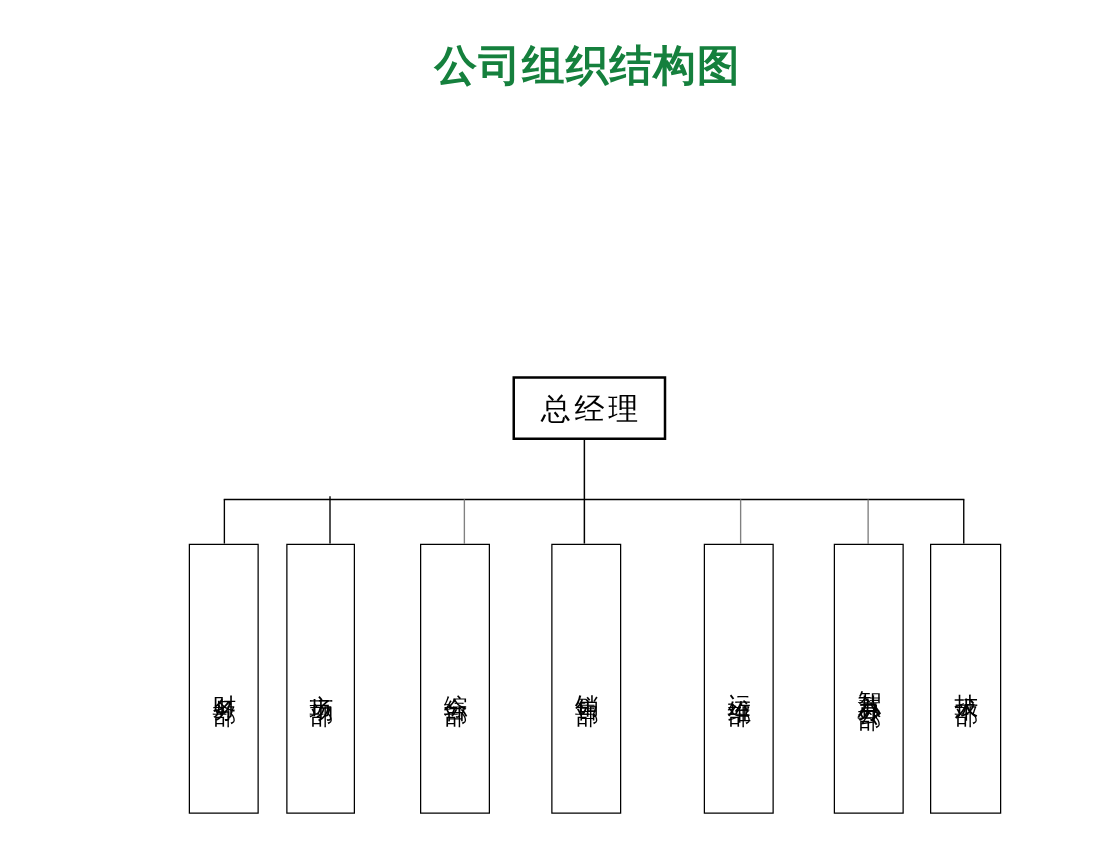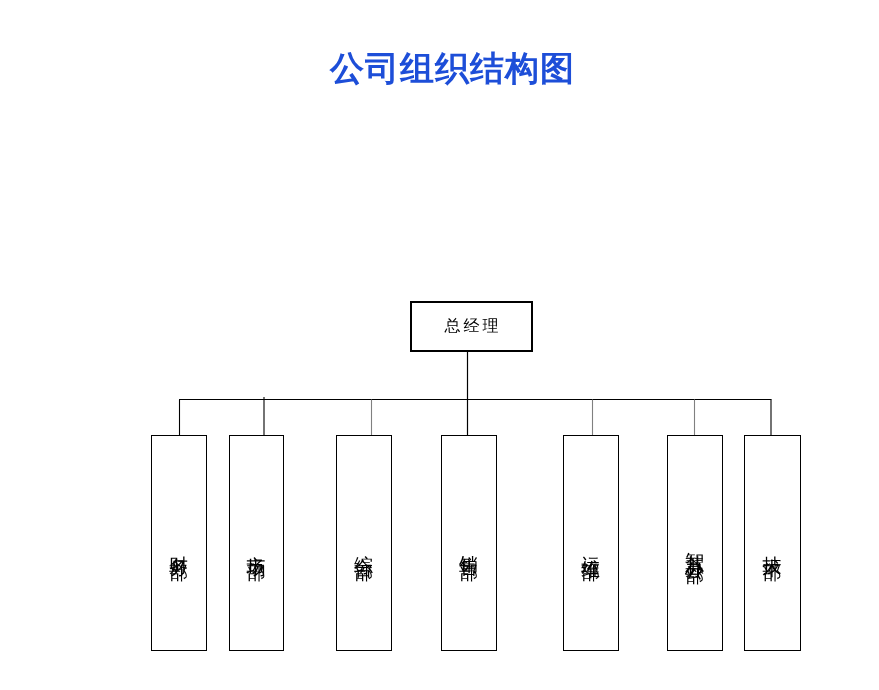--- a/index.html
+++ b/index.html
@@ -8,49 +8,49 @@
     width: 879px;
     height: 690px;
     background: #ffffff;
     font-family: "Liberation Serif", "DejaVu Serif", serif;
     color: #000000;
     overflow: hidden;
   }
   .chart-title {
     position: absolute;
     left: 330px;
-    top: 46px;
+    top: 30px;
     width: 280px;
-    text-align: left;
+    text-align: center;
     font-size: 34px;
     font-weight: bold;
     letter-spacing: 1px;
     white-space: nowrap;
-    color: #1d4ed8;
+    color: #15803d;
   }
   .connector-svg {
     position: absolute;
     left: 0; top: 0;
     width: 879px; height: 690px;
   }
   .root-box {
     position: absolute;
     left: 410px;
     top: 301px;
     width: 123px;
     height: 51px;
     border: 2px solid #000000;
     box-sizing: border-box;
     background: #ffffff;
     display: flex;
     align-items: center;
     justify-content: center;
   }
   .root-label {
-    font-size: 16px;
+    font-size: 24px;
     letter-spacing: 3px;
     margin-right: -3px; 
     white-space: nowrap;
   }
   .dept-box {
     position: absolute;
     top: 435px;
     height: 216px;
     border: 1.5px solid #000000;
     box-sizing: border-box;

